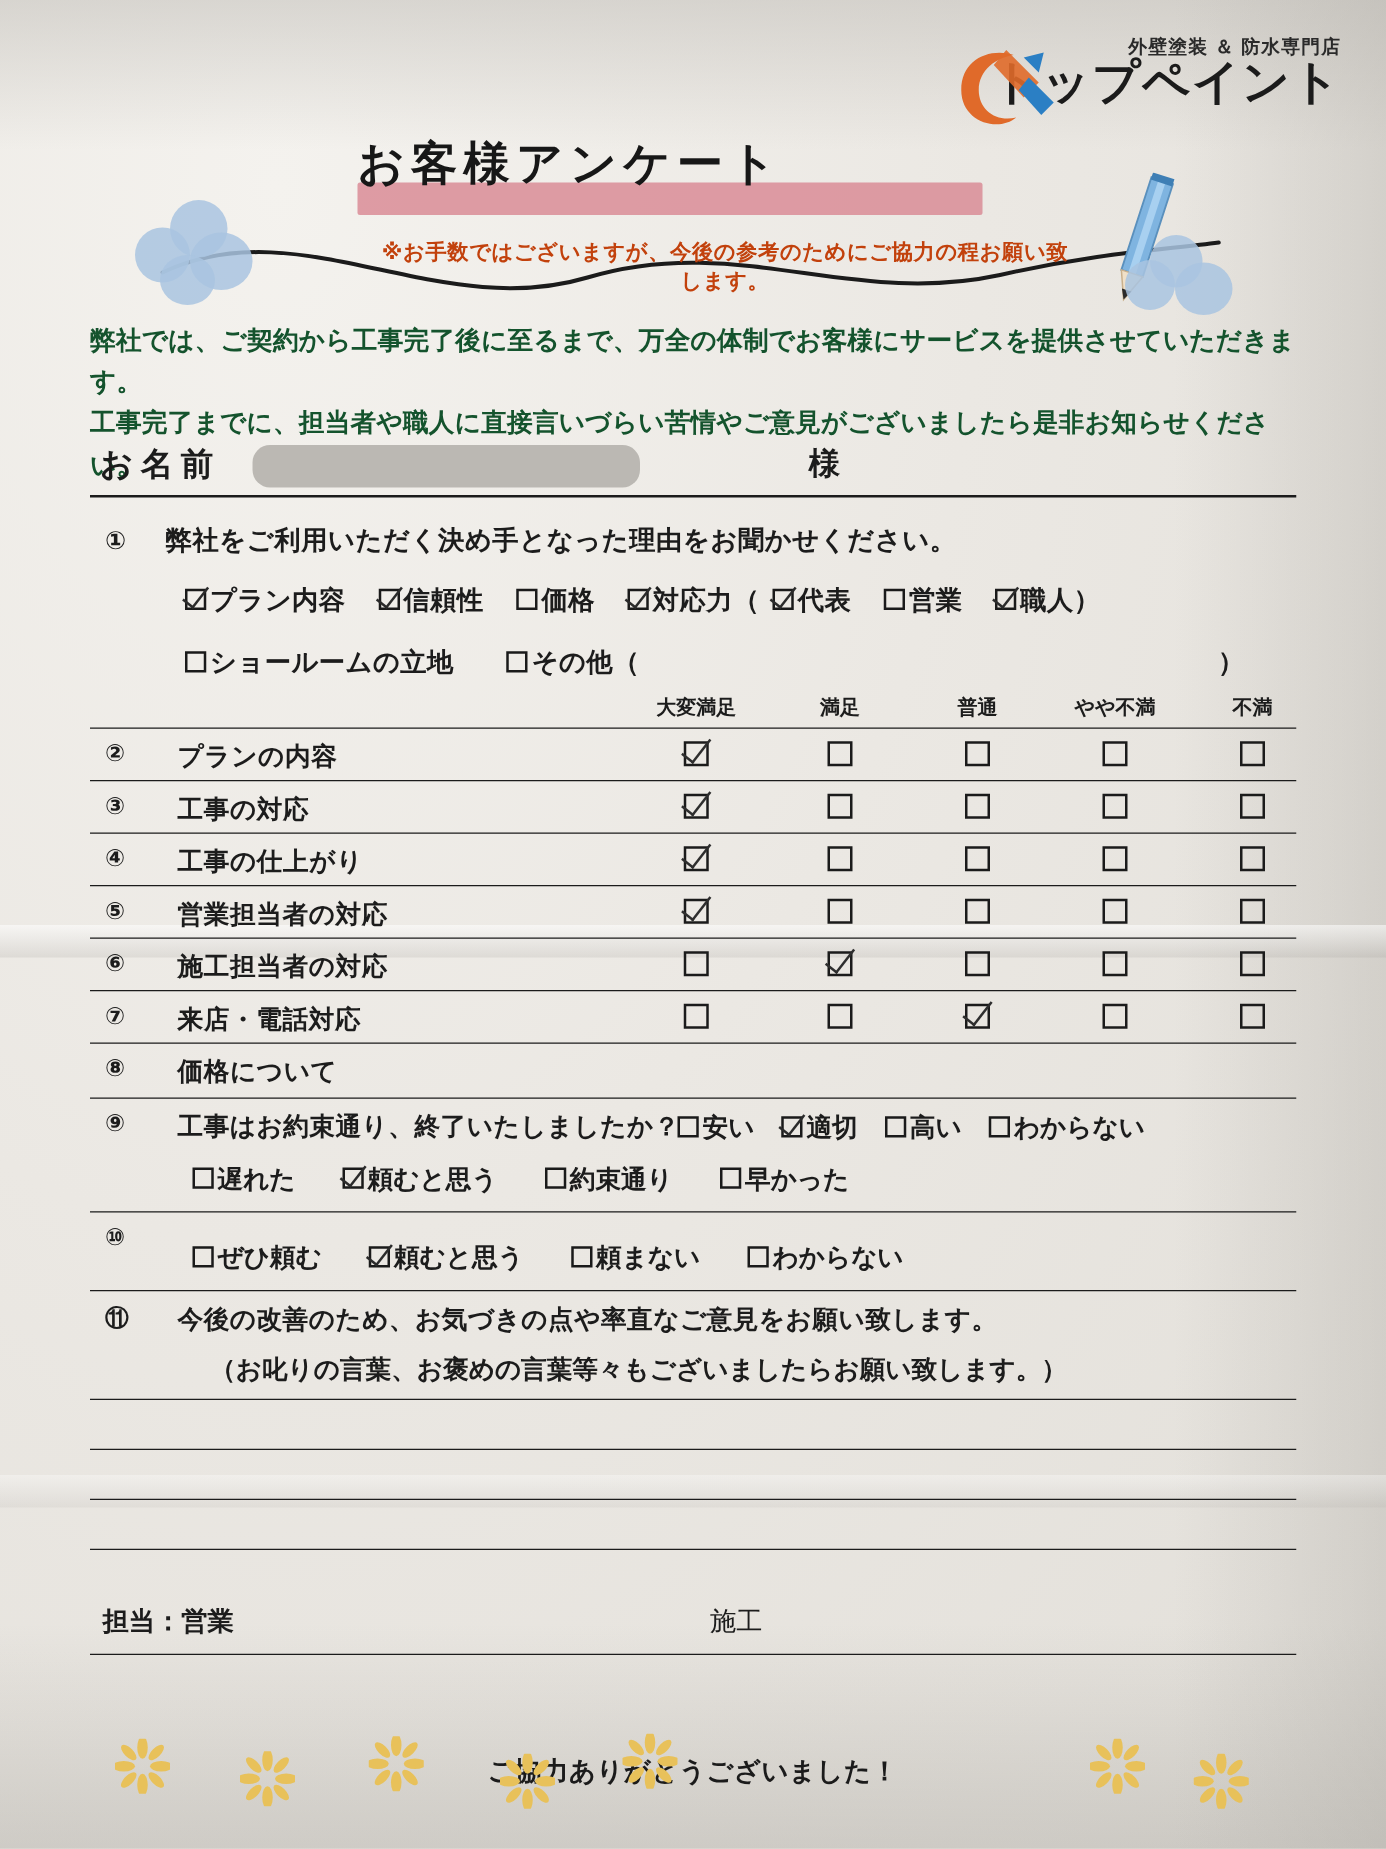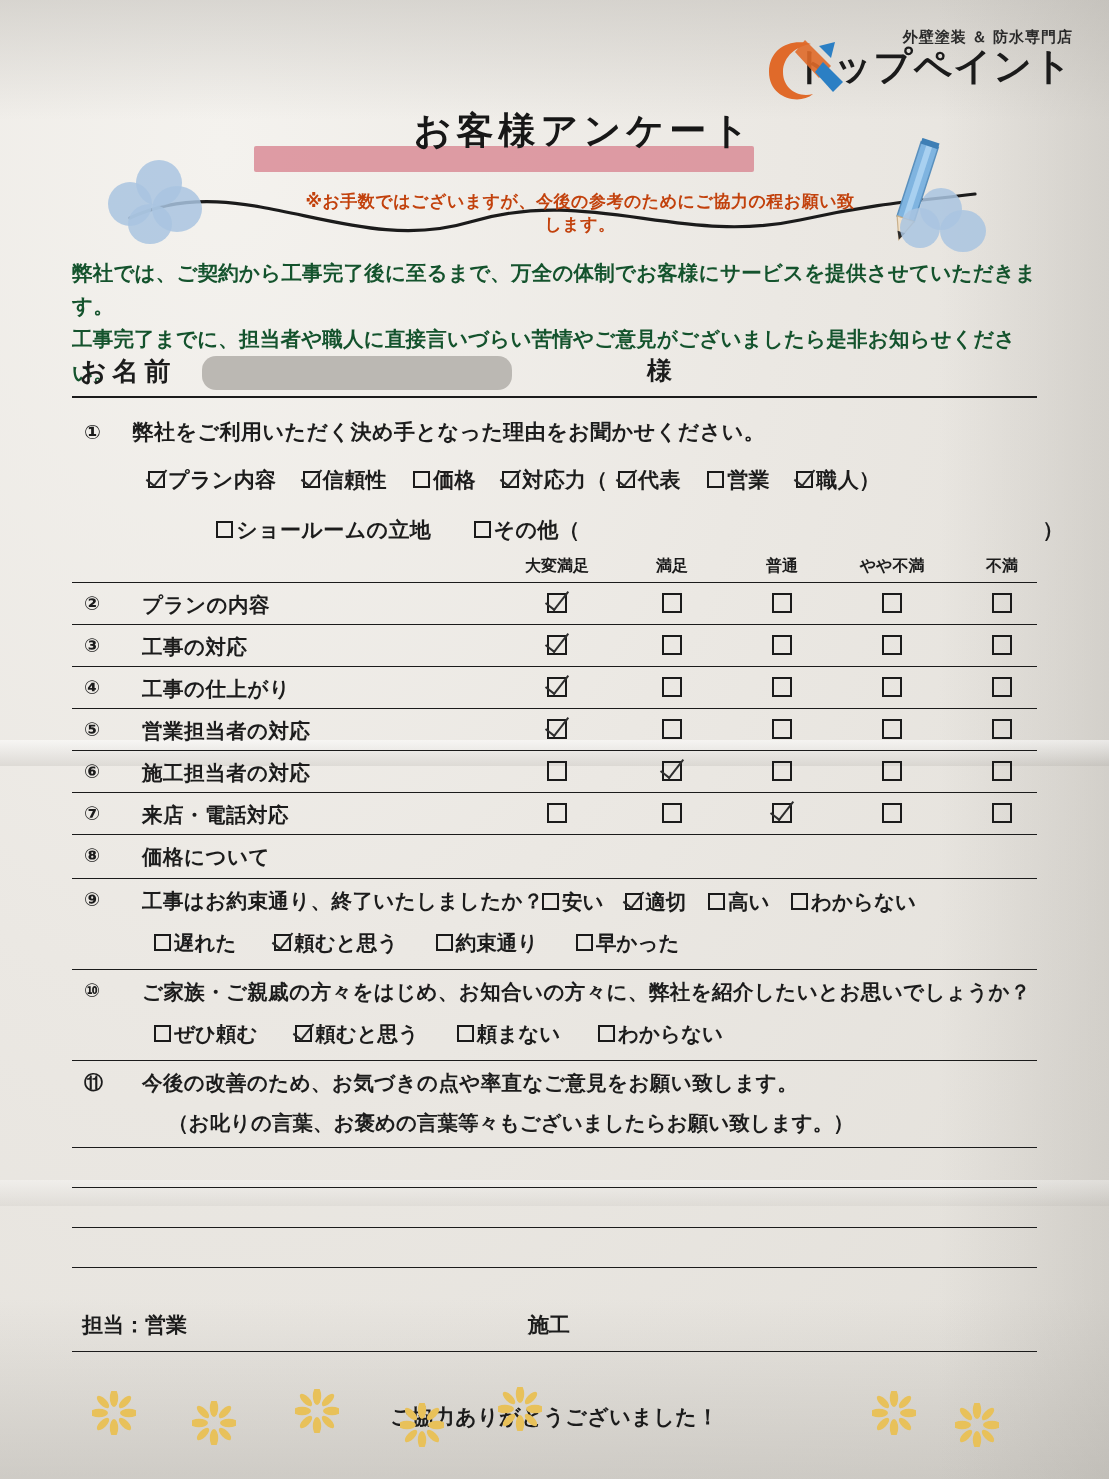--- a/index.html
+++ b/index.html
@@ -46,21 +46,21 @@
     position: absolute; right: 36px; top: 28px; width: 300px; height: 92px;
     display: flex; flex-direction: column; align-items: flex-end;
   }
   .logo-sub { font-size: 15px; letter-spacing: 1px; color: #2a2a2a; font-weight: bold; }
   .logo-main { font-size: 38px; font-weight: bold; letter-spacing: 1px; color: #1b1b1b; line-height: 1.05; }
   .logo-mark {
     position: absolute; left: -12px; top: 4px; width: 88px; height: 78px;
   }
 
   .title-wrap {
-    position: absolute; left: 254px; top: 106px; width: 500px; text-align: right; font-family: Liberation Serif, serif;
+    position: absolute; left: 286px; top: 106px; width: 500px; text-align: left; font-family: Liberation Serif, serif;
   }
   .title-bar {
     position: absolute; left: 0; top: 40px; width: 500px; height: 26px;
     background: #d98c96; opacity: .85; border-radius: 2px;
   }
   .title-text {
     position: relative; z-index: 2;
     font-size: 37px; font-weight: bold; letter-spacing: 5px; color: #171717;
   }
   .subtitle {
@@ -92,21 +92,21 @@
     position: absolute; left: 130px; top: 4px; width: 310px; height: 34px;
     background: #b9b6b1; border-radius: 14px; filter: blur(0.6px); opacity: .95;
   }
   .name-sama { position: absolute; left: 575px; top: 2px; font-size: 25px; font-weight: bold; }
 
   
   .q1 { position: absolute; left: 84px; top: 418px; width: 980px; }
   .q-num { display: inline-block; width: 44px; font-size: 20px; font-weight: bold; }
   .q-text { font-size: 21px; font-weight: bold; letter-spacing: .5px; }
   .q1-opts { margin: 20px 0 0 64px; font-size: 21px; font-weight: bold; letter-spacing: .4px; }
-  .q1-opts2 { margin: 22px 0 0 64px; font-size: 21px; font-weight: bold; letter-spacing: .4px; text-align: right; }
+  .q1-opts2 { margin: 22px 0 0 64px; font-size: 21px; font-weight: bold; letter-spacing: .4px; }
   .opt { display: inline-block; margin-right: 20px; position: relative; }
   .bx {
     display: inline-block; width: 17px; height: 17px; border: 2px solid #1a1a1a;
     margin-right: 3px; vertical-align: -1px; position: relative; background: transparent;
   }
   .bx.chk::after {
     content: ""; position: absolute; left: 1px; top: -8px;
     width: 9px; height: 19px; border-right: 2.5px solid #2b2b2b; border-bottom: 2.5px solid #2b2b2b;
     transform: rotate(38deg);
   }
@@ -147,21 +147,21 @@
   .blank-line { border-top: 1.6px solid #1b1b1b; height: 40px; }
   .note-line { margin: 12px 0 0 96px; font-size: 20.5px; font-weight: bold; }
 
   
   .thanks {
     border-top: 1.6px solid #1b1b1b; text-align: center; padding-top: 8px;
     font-size: 19px; font-weight: bold;
   }
   .charge { position: relative; margin-top: 14px; height: 40px; border-bottom: 0; }
   .charge .a { position: absolute; left: 10px; top: 0; font-size: 21px; font-weight: bold; }
-  .charge .b { position: absolute; left: 456px; top: 0; font-size: 21px; font-weight: bold; }
+  .charge .b { position: absolute; left: 496px; top: 0; font-size: 21px; font-weight: normal; }
   .charge-line { border-top: 1.6px solid #1b1b1b; }
 
   .footer-flowers {
     position: absolute; left: 0; bottom: 30px; width: 100%; height: 70px;
   }
   .footer-msg {
     position: absolute; left: 0; bottom: 48px; width: 100%; text-align: center;
     font-size: 21px; font-weight: bold; color: #1b1b1b; letter-spacing: .5px;
   }
   .flower { position: absolute; width: 44px; height: 44px; }
@@ -340,21 +340,20 @@
     <div class="opts">
       <span class="opt"><span class="bx"></span><span>遅れた</span></span>
       <span class="opt"><span class="bx chk"></span><span>頼むと思う</span></span>
       <span class="opt"><span class="bx"></span><span>約束通り</span></span>
       <span class="opt"><span class="bx"></span><span>早かった</span></span>
     </div>
   </div>
 
   <div class="qrow">
     <span class="num">⑩</span>
-    <div class="txt">ご家族・ご親戚の方々をはじめ、お知合いの方々に、弊社を紹介したいとお思いでしょうか？</div>
     <div class="opts">
       <span class="opt"><span class="bx"></span><span>ぜひ頼む</span></span>
       <span class="opt"><span class="bx chk"></span><span>頼むと思う</span></span>
       <span class="opt"><span class="bx"></span><span>頼まない</span></span>
       <span class="opt"><span class="bx"></span><span>わからない</span></span>
     </div>
   </div>
 
   <div class="qrow">
     <span class="num">⑪</span>

